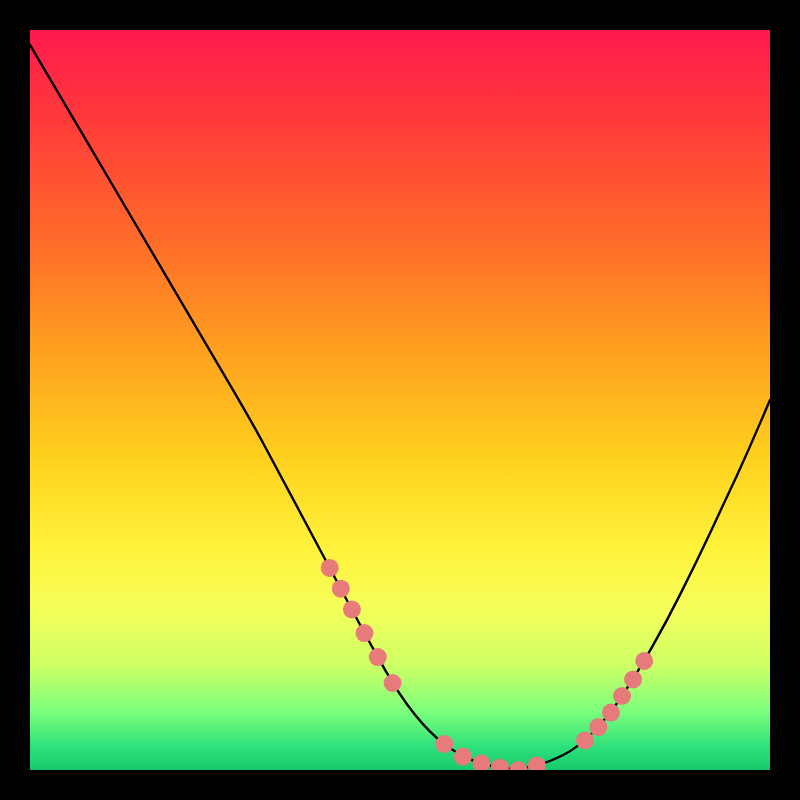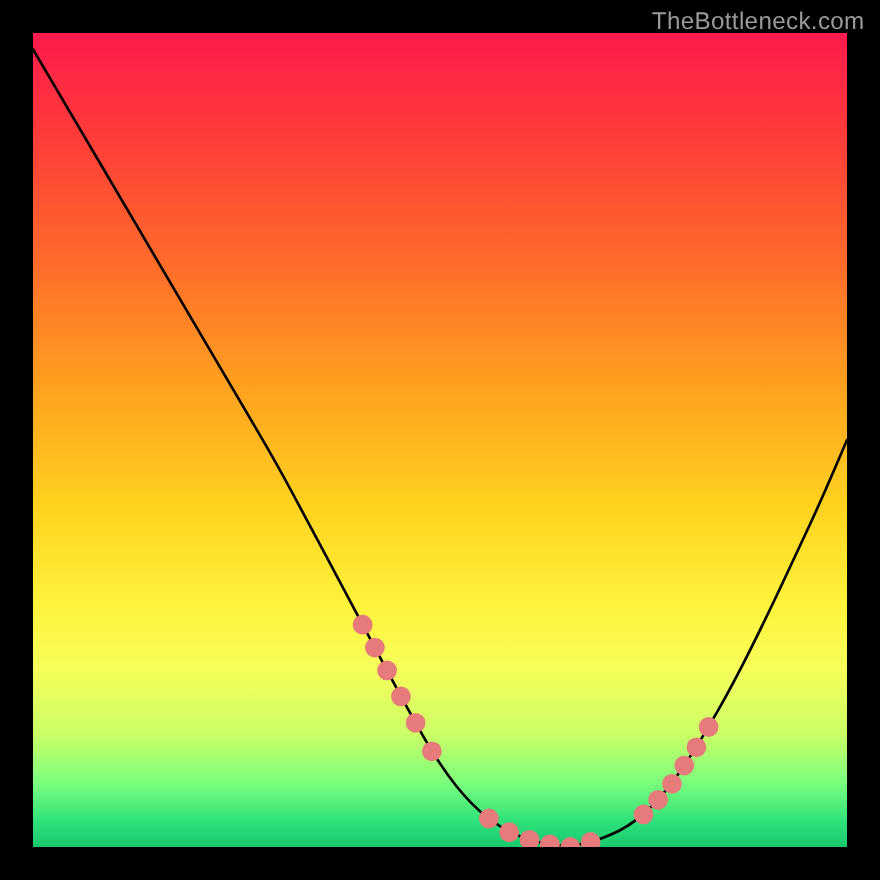--- a/index.html
+++ b/index.html
@@ -56,21 +56,20 @@
     left: 0;
     width: 740px;
     height: 740px;
   }
 </style>
 </head>
 <body>
 
 <div class="frame">
 
-  <div class="watermark">TheBottleneck.com</div>
 
   <div class="plot">
     <svg class="curve" viewBox="0 0 740 740" preserveAspectRatio="none">
       <path id="curve-path" fill="none" stroke="#000" stroke-width="2.4" stroke-linecap="round" stroke-linejoin="round" d="M0.0 14.8 Q 0.0 14.8 18.5 46.3 Q 37.0 77.7 55.5 109.1 Q 74.0 140.6 92.5 172.0 Q 111.0 203.5 129.5 234.9 Q 148.0 266.4 166.5 297.8 Q 185.0 329.3 203.5 360.8 Q 222.0 392.2 236.8 420.0 Q 251.6 447.7 266.4 475.4 Q 281.2 503.2 296.0 531.0 Q 310.8 558.7 325.6 586.5 Q 340.4 614.2 355.2 640.1 Q 370.0 666.0 384.8 684.5 Q 399.6 703.0 414.4 714.1 Q 429.2 725.2 444.0 730.8 Q 458.8 736.3 473.6 738.1 Q 488.4 740.0 503.2 736.3 Q 518.0 732.6 532.8 725.2 Q 547.6 717.8 562.4 703.0 Q 577.2 688.2 592.0 666.0 Q 606.8 643.8 621.6 617.9 Q 636.4 592.0 651.2 562.4 Q 666.0 532.8 680.8 501.4 Q 695.6 469.9 706.7 445.9 Q 717.8 421.8 728.9 395.9 L 740.0 370.0"></path>
       <g id="markers">
           <circle cx="299.7" cy="537.9" r="9" fill="#e77a7a"></circle>
           <circle cx="310.8" cy="558.7" r="9" fill="#e77a7a"></circle>
           <circle cx="321.9" cy="579.5" r="9" fill="#e77a7a"></circle>
           <circle cx="334.5" cy="603.1" r="9" fill="#e77a7a"></circle>
           <circle cx="347.8" cy="627.1" r="9" fill="#e77a7a"></circle>

